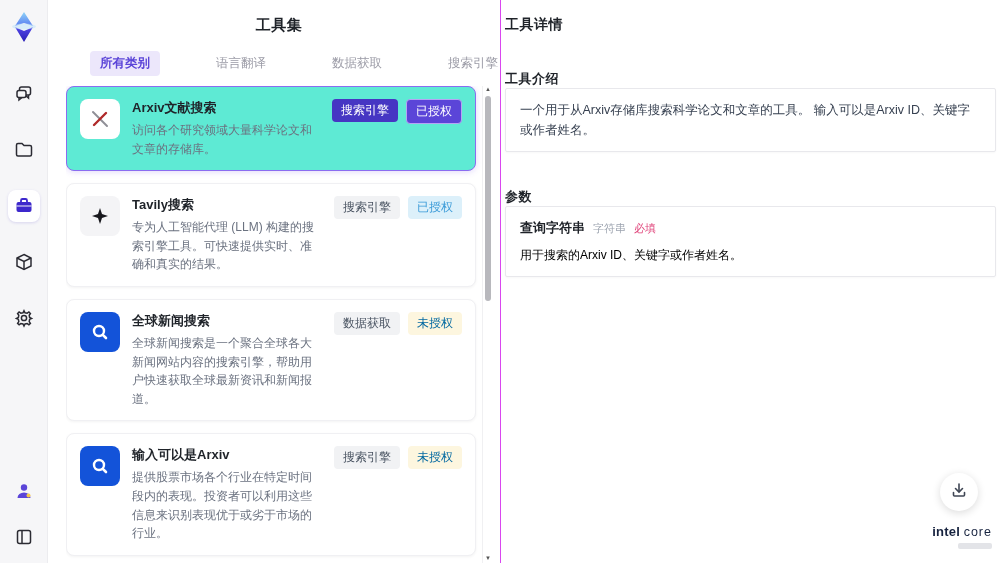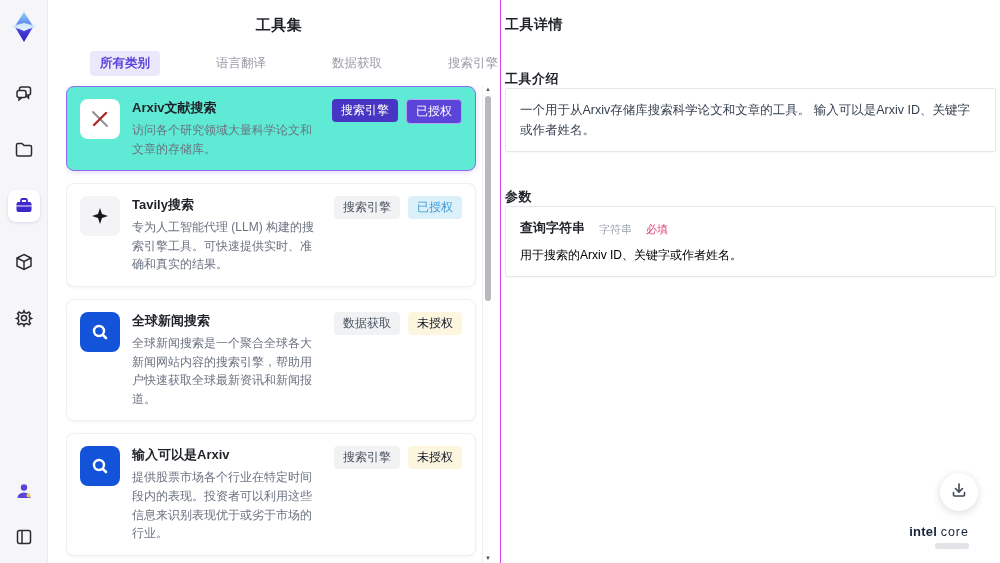--- a/index.html
+++ b/index.html
@@ -38,49 +38,49 @@
   .tool-icon.blue  { background:#1353d9; }
   .card-body { flex:1; min-width:0; }
   .card-title { font-size:13px; font-weight:bold; color:#1f2329; }
   .card-desc { font-size:12px; color:#6b7280; line-height:1.55; margin-top:4px; }
   .badges { display:flex; gap:8px; align-items:flex-start; flex-shrink:0; }
   .badge { font-size:12px; padding:3px 9px; border-radius:4px; white-space:nowrap; }
   .badge.cat { background:#f1f2f4; color:#4b5563; }
   .badge.cat-solid { background:#4636c3; color:#fff; }
   .badge.auth-solid { background:#5b45d8; color:#fff; border:1px solid #b6a4f5; }
   .badge.auth-yes { background:#dcf0fa; color:#3b9bd8; }
-  .badge.auth-no  { background:#fdf6df; color:#0f172a; }
+  .badge.auth-no  { background:#fdf6df; color:#0369a1; }
 
   
   .scrollbar { position:absolute; top:0; right:0; width:10px; height:100%;
     border-left:1px solid #f0f0f2; }
   .sb-thumb { position:absolute; top:10px; left:2px; width:6px; height:205px;
     background:#b8b8bd; border-radius:3px; }
   .sb-arrow { position:absolute; left:2px; width:6px; text-align:center; font-size:6px; color:#555; }
   .sb-arrow.up { top:0; }
   .sb-arrow.down { bottom:2px; }
 
   
   .right-panel { flex:1; border-left:1px solid #d946ef; padding:16px 4px; position:relative; }
   .detail-title { font-size:14px; font-weight:bold; letter-spacing:.5px; }
   .section-heading { font-size:13px; font-weight:bold; margin-top:36px; letter-spacing:.5px; }
   .info-box { border:1px solid #e8e8ec; border-radius:2px;
     padding:11px 14px; font-size:12.5px; color:#374151; line-height:1.6;
     box-shadow:0 1px 2px rgba(0,0,0,.03); }
-  .param-line { display:flex; align-items:flex-end; gap:14px; }
+  .param-line { display:flex; align-items:center; gap:8px; }
   .param-name { font-size:13px; font-weight:bold; color:#1f2329; }
   .param-type { font-size:11px; color:#9ca3af; }
   .param-required { font-size:11px; color:#e0457b; }
   .param-desc { font-size:12px; color:#000000; margin-top:7px; }
 
   
   .download-btn { position:absolute; right:22px; bottom:52px; width:38px; height:38px;
     border-radius:50%; background:#fff; box-shadow:0 2px 8px rgba(0,0,0,.14);
     display:flex; align-items:center; justify-content:center; cursor:pointer; }
-  .brand { position:absolute; right:31px; bottom:14px; text-align:right; line-height:1.1; }
+  .brand { position:absolute; right:8px; bottom:14px; text-align:right; line-height:1.1; }
   .brand-main { font-size:13px; color:#17233f; }
   .brand-main .b1 { font-weight:bold; letter-spacing:.2px; }
   .brand-main .b2 { font-weight:300; letter-spacing:1px; font-size:12.5px; }
   .brand-sub { height:6px; width:34px; background:#e3e4e8; border-radius:2px;
     margin:3px 0 0 auto; }
 </style>
 </head>
 <body>
 
 <div class="app">

